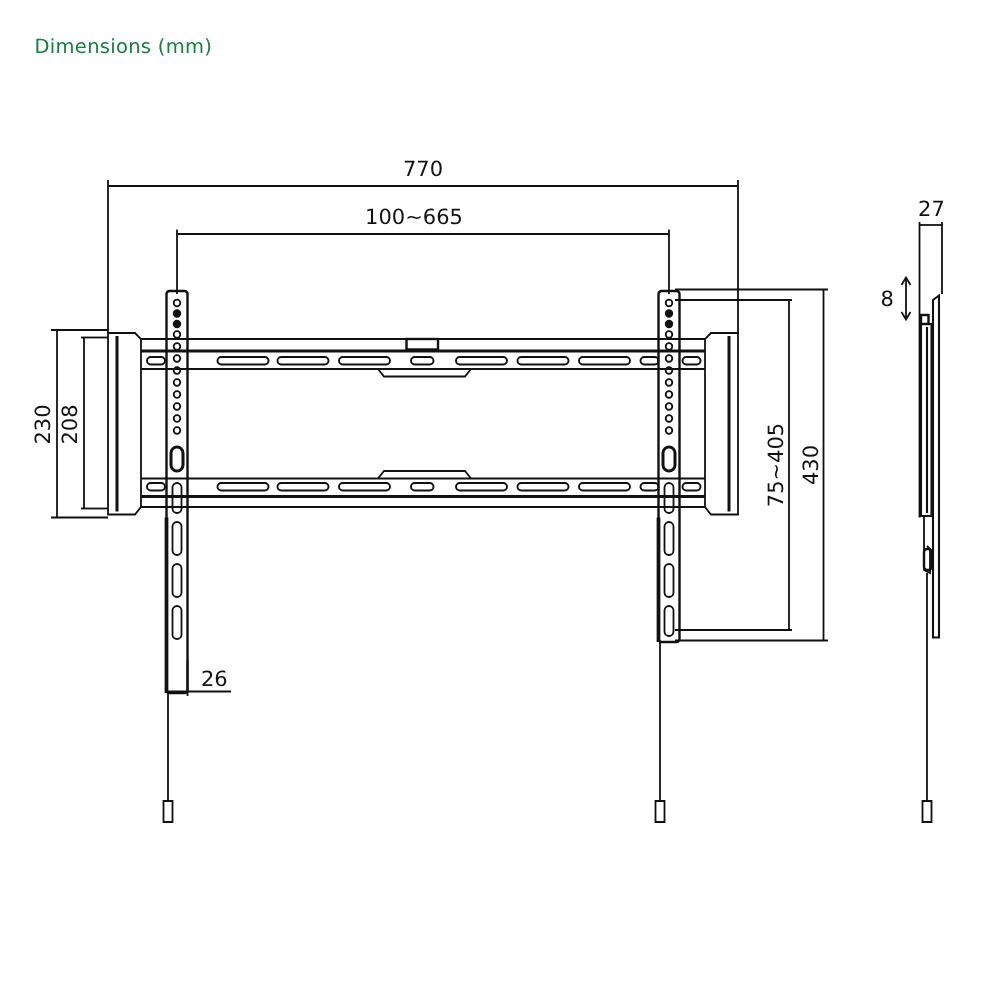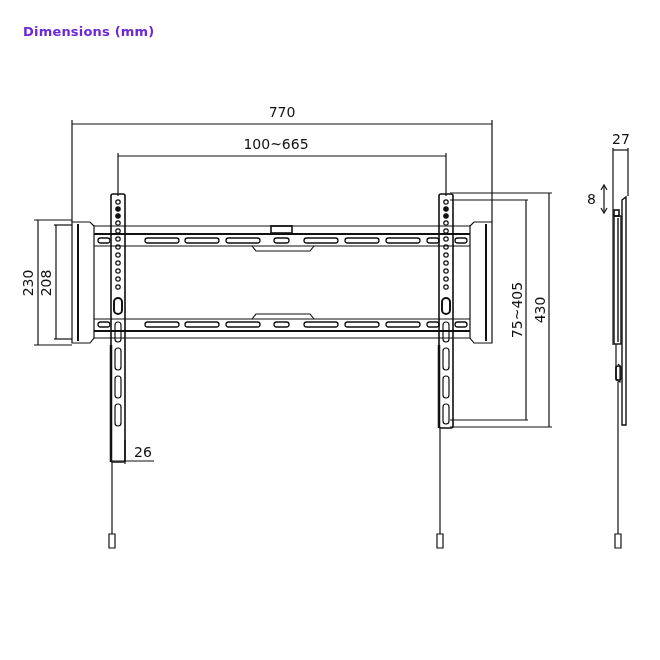--- a/index.html
+++ b/index.html
@@ -1,17 +1,17 @@
 <!DOCTYPE html>
 <html><head>
   <meta charset="utf-8">
   <style>
     html, body { margin:0; padding:0; background:#ffffff; }
     body { width:660px; height:660px; position:relative; overflow:hidden; font-family:"DejaVu Sans", sans-serif; }
-    .title { position:absolute; left:23px; top:24px; font-size:13px; color:#6d28d9; letter-spacing:0.2px;font-weight:bold; }
+    .title { position:absolute; left:23px; top:24px; font-size:13px; color:#15803d; letter-spacing:0.2px; }
     svg { position:absolute; left:0; top:0; }
     .dim { font-family:"DejaVu Sans", sans-serif; font-size:14px; fill:#111; }
   </style>
 </head>
 <body>
 
 <div class="title">Dimensions (mm)</div>
 
 <svg width="660" height="660" viewBox="0 0 660 660" fill="none" stroke="#111" stroke-width="1.2">
 

